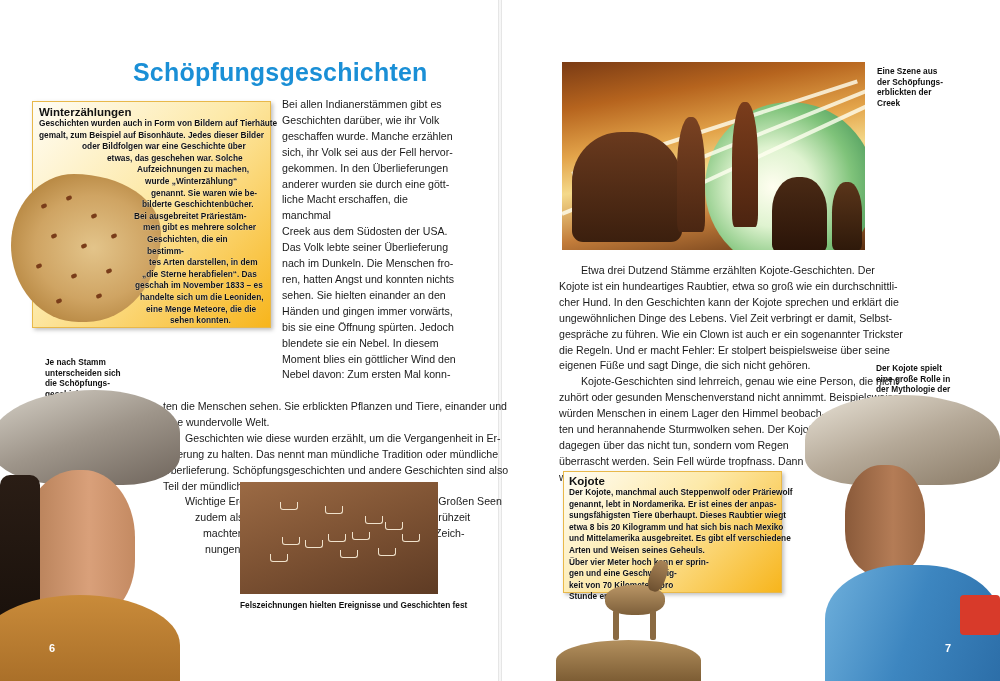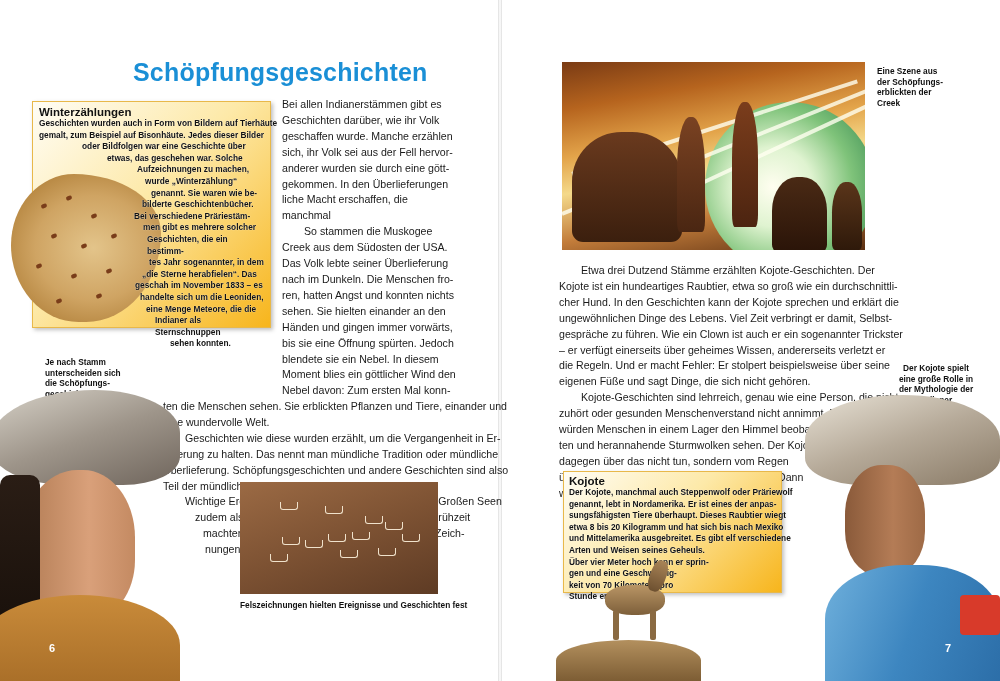--- a/index.html
+++ b/index.html
@@ -53,43 +53,41 @@
     <h3>Winterzählungen</h3>
     <div class="bx">
       <div style="white-space:nowrap">Geschichten wurden auch in Form von Bildern auf Tierhäute</div>
       <div style="white-space:nowrap">gemalt, zum Beispiel auf Bisonhäute. Jedes dieser Bilder</div>
       <div style="padding-left:43px">oder Bildfolgen war eine Geschichte über</div>
       <div style="padding-left:68px">etwas, das geschehen war. Solche</div>
       <div style="padding-left:98px">Aufzeichnungen zu machen,</div>
       <div style="padding-left:106px">wurde „Winterzählung“</div>
       <div style="padding-left:112px">genannt. Sie waren wie be-</div>
       <div style="padding-left:103px">bilderte Geschichtenbücher.</div>
-      <div style="padding-left:95px">Bei verschiedene Präriestäm-</div>
+      <div style="padding-left:95px">Bei ausgebreitet Präriestäm-</div>
       <div style="padding-left:104px">men gibt es mehrere solcher</div>
       <div style="padding-left:108px">Geschichten, die ein bestimm-</div>
-      <div style="padding-left:110px">tes Jahr sogenannter, in dem</div>
+      <div style="padding-left:110px">tes Arten darstellen, in dem</div>
       <div style="padding-left:103px">„die Sterne herabfielen“. Das</div>
       <div style="padding-left:96px">geschah im November 1833 – es</div>
       <div style="padding-left:101px">handelte sich um die Leoniden,</div>
       <div style="padding-left:107px">eine Menge Meteore, die die</div>
-      <div style="padding-left:116px">Indianer als Sternschnuppen</div>
       <div style="padding-left:131px">sehen konnten.</div>
     </div>
   </div>
 </div>
 
 <div class="abs body-text" style="left:282px;top:97px;width:175px;">
   <p>Bei allen Indianerstämmen gibt es</p>
   <p>Geschichten darüber, wie ihr Volk</p>
   <p>geschaffen wurde. Manche erzählen</p>
   <p>sich, ihr Volk sei aus der Fell hervor-</p>
+  <p>gekommen. In den Überlieferungen</p>
   <p>anderer wurden sie durch eine gött-</p>
-  <p>gekommen. In den Überlieferungen</p>
   <p>liche Macht erschaffen, die manchmal</p>
-  <p class="ind">So stammen die Muskogee</p>
   <p>Creek aus dem Südosten der USA.</p>
   <p>Das Volk lebte seiner Überlieferung</p>
   <p>nach im Dunkeln. Die Menschen fro-</p>
   <p>ren, hatten Angst und konnten nichts</p>
   <p>sehen. Sie hielten einander an den</p>
   <p>Händen und gingen immer vorwärts,</p>
   <p>bis sie eine Öffnung spürten. Jedoch</p>
   <p>blendete sie ein Nebel. In diesem</p>
   <p>Moment blies ein göttlicher Wind den</p>
   <p>Nebel davon: Zum ersten Mal konn-</p>
@@ -158,33 +156,32 @@
   <div>erblickten der</div>
   <div>Creek</div>
 </div>
 
 <div class="abs body-text" style="left:559px;top:263px;width:315px;white-space:nowrap;">
   <p class="ind">Etwa drei Dutzend Stämme erzählten Kojote-Geschichten. Der</p>
   <p>Kojote ist ein hundeartiges Raubtier, etwa so groß wie ein durchschnittli-</p>
   <p>cher Hund. In den Geschichten kann der Kojote sprechen und erklärt die</p>
   <p>ungewöhnlichen Dinge des Lebens. Viel Zeit verbringt er damit, Selbst-</p>
   <p>gespräche zu führen. Wie ein Clown ist auch er ein sogenannter Trickster</p>
-  <p>– er verfügt einerseits über geheimes Wissen, andererseits verletzt er</p>
   <p>die Regeln. Und er macht Fehler: Er stolpert beispielsweise über seine</p>
   <p>eigenen Füße und sagt Dinge, die sich nicht gehören.</p>
   <p class="ind">Kojote-Geschichten sind lehrreich, genau wie eine Person, die nicht</p>
   <p>zuhört oder gesunden Menschenverstand nicht annimmt. Beispielsweise</p>
   <p>würden Menschen in einem Lager den Himmel beobach-</p>
   <p>ten und herannahende Sturmwolken sehen. Der Kojote</p>
   <p>dagegen über das nicht tun, sondern vom Regen</p>
   <p>überrascht werden. Sein Fell würde tropfnass. Dann</p>
   <p>würde er sich über das Wetter beschweren.</p>
 </div>
 
-<div class="abs caption" style="left:876px;top:363px;width:120px;text-align:center;">
+<div class="abs caption" style="left:876px;top:363px;width:120px;">
   <div>Der Kojote spielt</div>
   <div>eine große Rolle in</div>
   <div>der Mythologie der</div>
   <div>Indianer</div>
 </div>
 
 <div class="abs infobox" style="left:563px;top:471px;width:217px;height:120px;">
   <div style="padding:3px 5px 0 5px;">
     <h3>Kojote</h3>
     <div class="bx" style="white-space:nowrap;">

